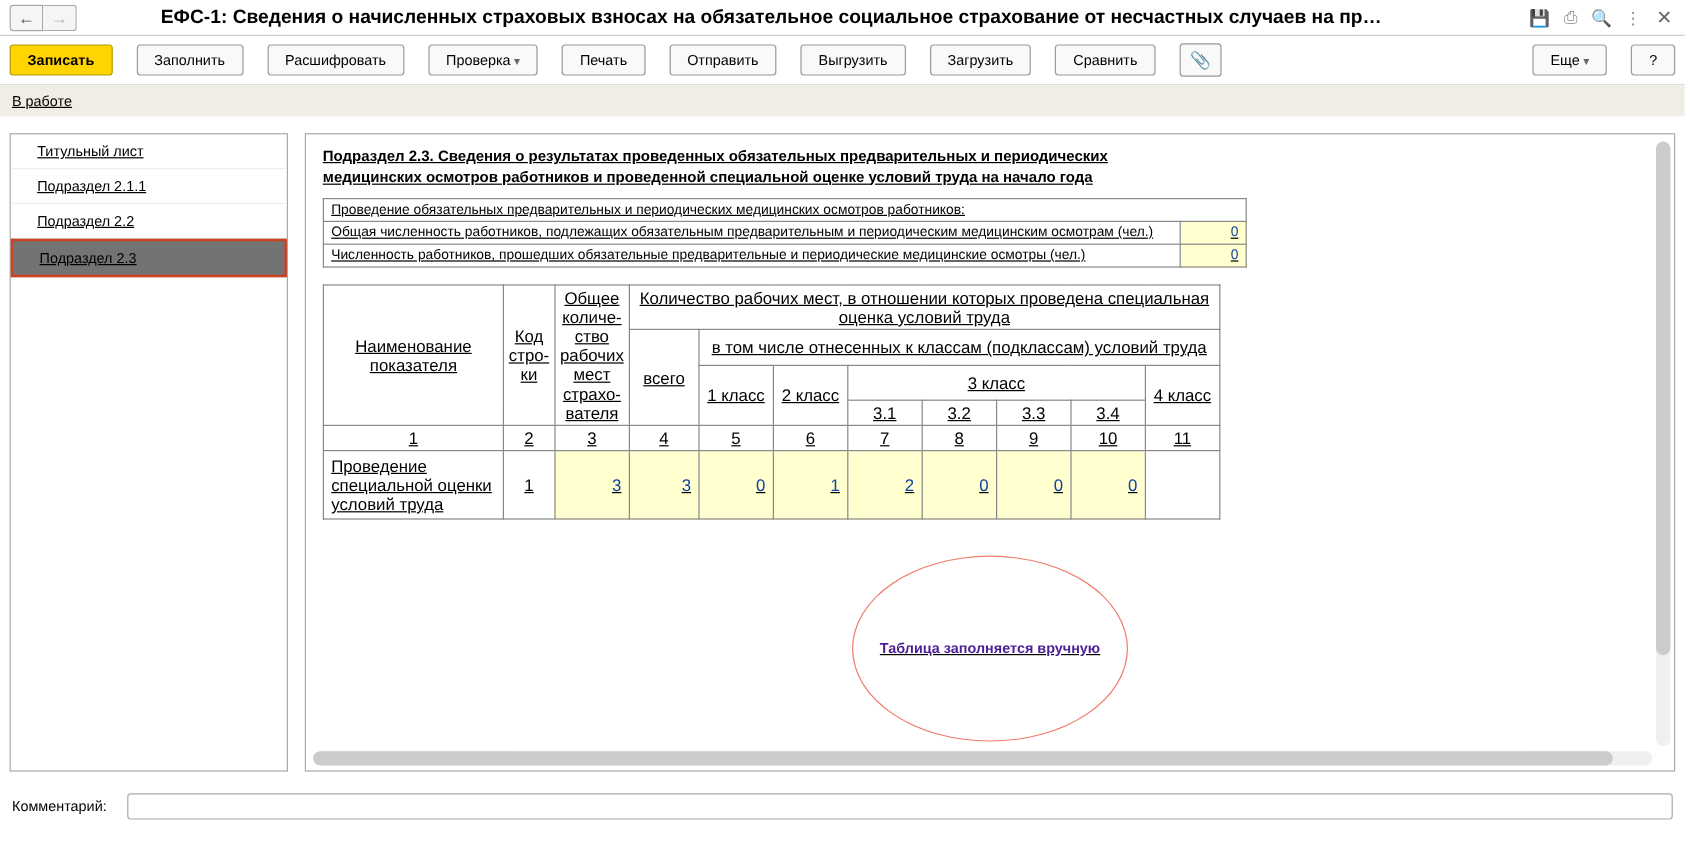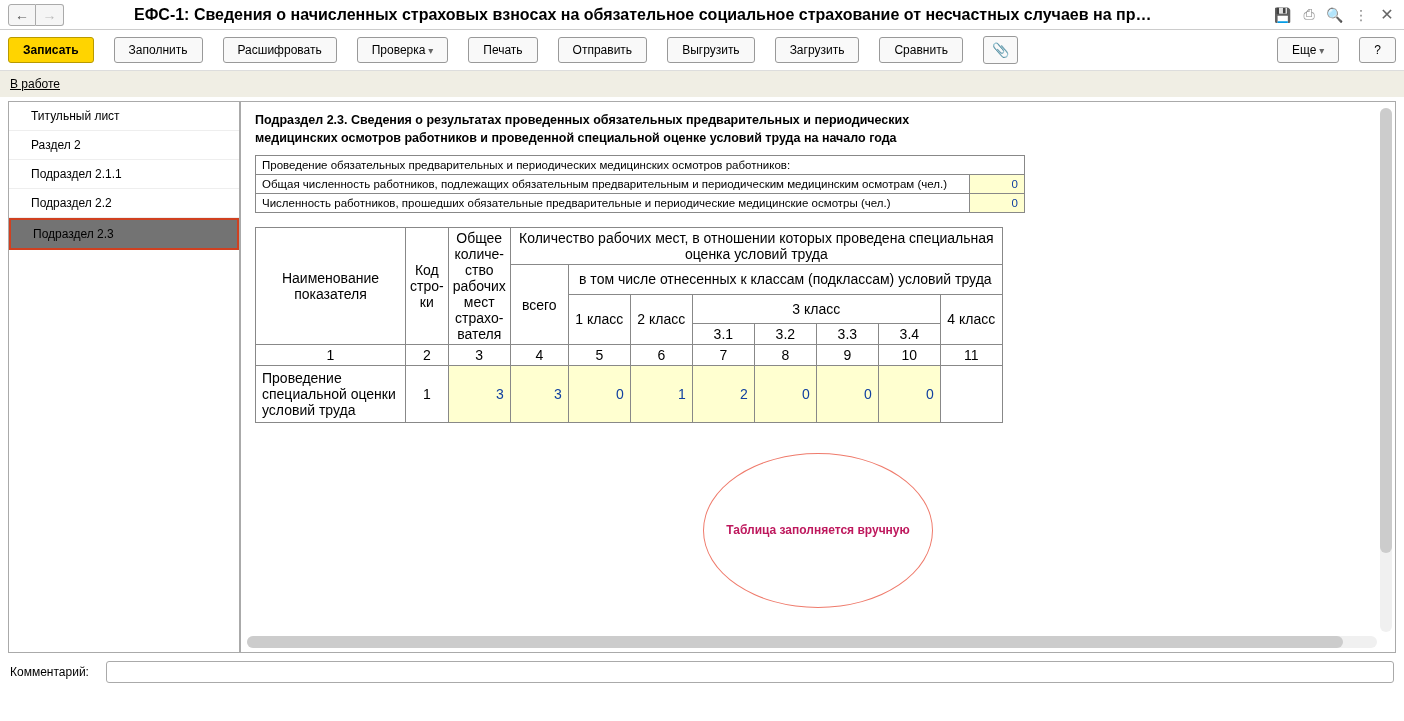--- a/index.html
+++ b/index.html
@@ -14,38 +14,38 @@
 .titlebar-icons span { width: 18px; height: 18px; display: flex; align-items: center; justify-content: center; color: #888; cursor: pointer; font-size: 14px; }
 .titlebar-icons span.close-x { font-size: 16px; color: #666; }
 .toolbar { display: flex; align-items: center; padding: 6px 8px; gap: 20px; border-bottom: 1px solid #ddd; }
 .btn { padding: 5px 14px; border: 1px solid #999; border-radius: 3px; background: #f9f9f9; cursor: pointer; font-size: 12px; white-space: nowrap; }
 .btn.primary { background: #ffd400; border-color: #b89a00; font-weight: bold; }
 .btn.dropdown::after { content: " ▾"; color: #666; font-size: 10px; }
 .btn.icon-only { padding: 5px 8px; font-size: 14px; color: #666; }
 .toolbar-spacer { flex: 1; }
 .status-bar { background: #f0eee4; padding: 6px 10px; font-size: 12px; }
 .status-bar a { color: #000; }
-.main-layout { display: flex; height: 560px; padding: 4px 8px; gap: 0; }
+.main-layout { display: flex; height: 560px; padding: 14px 8px; gap: 14px; text-decoration: underline; }
 .sidebar { width: 232px; border: 1px solid #aaa; background: #fff; }
 .sidebar-item { padding: 7px 22px; cursor: pointer; border-bottom: 1px solid #eee; }
 .sidebar-item.active { border: 2px solid #d04020; background: #737373; }
 .content-area { flex: 1; border: 1px solid #aaa; position: relative; overflow: hidden; }
 .content-inner { padding: 10px 14px; overflow: auto; height: 100%; }
 .section-title { font-weight: bold; font-size: 12.5px; margin-bottom: 8px; line-height: 1.4; max-width: 740px; }
 table.t1 { border-collapse: collapse; margin-bottom: 14px; width: 770px; }
 table.t1 td { border: 1px solid #888; padding: 3px 6px; font-size: 11.5px; }
 table.t1 td.val { background: #ffffd0; text-align: right; width: 55px; color: #1040a0; }
 table.t1 td.sec-head { background: #fff; font-size: 11.5px; }
 table.t2 { border-collapse: collapse; }
 table.t2 th, table.t2 td { border: 1px solid #888; padding: 2px 4px; font-size: 14px; text-align: center; vertical-align: middle; }
 table.t2 th { font-weight: normal; background: #fff; }
 table.t2 td.val { background: #ffffd0; text-align: right; color: #1040a0; padding-right: 6px; }
 table.t2 td.rownum { background: #fff; }
 .annotation-wrap { margin-top: 30px; display: flex; justify-content: center; }
-.annotation { width: 230px; height: 155px; border: 1.5px solid #ef7b6c; border-radius: 50%; display: flex; align-items: center; justify-content: center; text-align: center; color: #be185d; font-weight: bold; font-size: 12px; line-height: 1.3; }
+.annotation { width: 230px; height: 155px; border: 1.5px solid #ef7b6c; border-radius: 50%; display: flex; align-items: center; justify-content: center; text-align: center; color: #4c1d95; font-weight: bold; font-size: 12px; line-height: 1.3; }
 .hscroll { position: absolute; bottom: 4px; left: 6px; right: 18px; height: 12px; background: #f0f0f0; border-radius: 6px; }
 .hscroll-thumb { height: 100%; background: #ccc; border-radius: 6px; width: 97%; }
 .vscroll { position: absolute; top: 6px; bottom: 20px; right: 3px; width: 12px; background: #f0f0f0; border-radius: 6px; }
 .vscroll-thumb { width: 100%; background: #ccc; border-radius: 6px; height: 85%; }
 .comment-row { display: flex; align-items: center; padding: 4px 10px; gap: 17px; }
 .comment-row input { flex: 1; border: 1px solid #aaa; border-radius: 3px; padding: 3px 6px; font-size: 12px; }
 </style>
 </head>
 <body>
 
@@ -80,21 +80,20 @@
   <button class="btn">?</button>
 </div>
 
 <div class="status-bar">
   <a href="#">В работе</a>
 </div>
 
 <div class="main-layout">
   <div class="sidebar">
     <div class="sidebar-item">Титульный лист</div>
-    <div class="sidebar-item">Раздел 2</div>
     <div class="sidebar-item">Подраздел 2.1.1</div>
     <div class="sidebar-item">Подраздел 2.2</div>
     <div class="sidebar-item active">Подраздел 2.3</div>
   </div>
 
   <div class="content-area">
     <div class="content-inner">
       <div class="section-title">Подраздел 2.3. Сведения о результатах проведенных обязательных предварительных и периодических медицинских осмотров работников и проведенной специальной оценке условий труда на начало года</div>
 
       <table class="t1">

